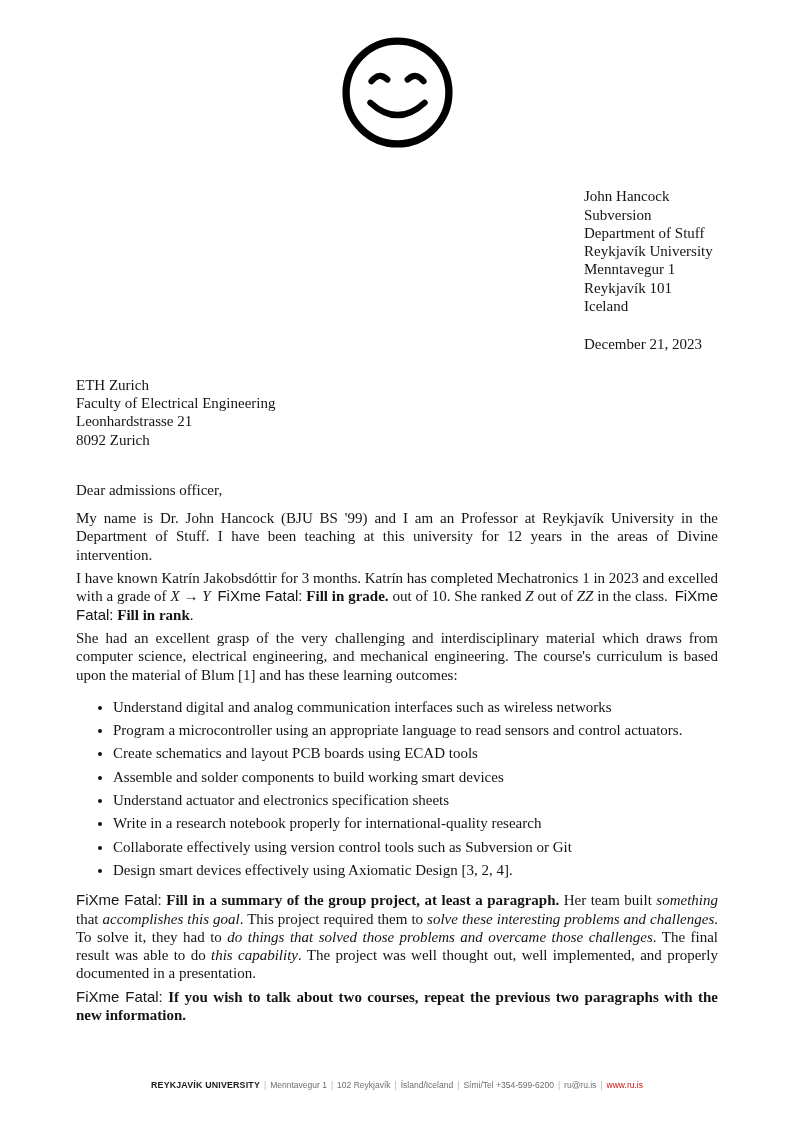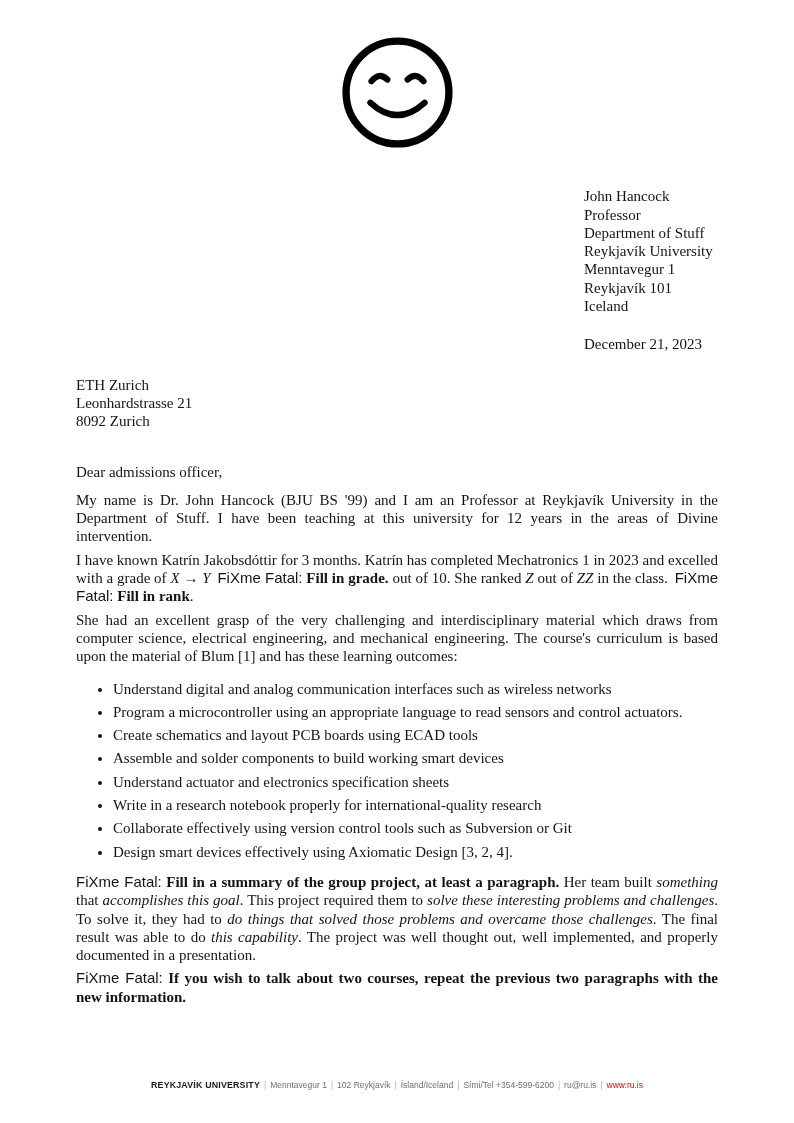--- a/index.html
+++ b/index.html
@@ -63,32 +63,33 @@
           <circle cx="50" cy="50" r="45.5" fill="none" stroke="#000000" stroke-width="6.5"></circle>
           <path d="M 27 40 Q 33.5 31.5 41 38.5" fill="none" stroke="#000000" stroke-width="5.5" stroke-linecap="round"></path>
           <path d="M 59 38.5 Q 66.5 31.5 73 40" fill="none" stroke="#000000" stroke-width="5.5" stroke-linecap="round"></path>
           <path d="M 26 59 Q 50 81 74 59" fill="none" stroke="#000000" stroke-width="5.5" stroke-linecap="round"></path>
         </svg>
       </span>
     </div>
 
     <div class="sender">
       <div>John Hancock</div>
-      <div>Professor</div>
+      <div>Subversion</div>
       <div>Department of Stuff</div>
       <div>Reykjavík University</div>
       <div>Menntavegur 1</div>
       <div>Reykjavík 101</div>
       <div>Iceland</div>
     </div>
 
     <div class="date-line">December 21, 2023</div>
 
     <div class="recipient">
       <div>ETH Zurich</div>
+      <div>Faculty of Electrical Engineering</div>
       <div>Leonhardstrasse 21</div>
       <div>8092 Zurich</div>
     </div>
 
     <div class="salutation">Dear admissions officer,</div>
 
     <p class="body-par first-par"><span class="seg-plain">My name is Dr. John Hancock (BJU BS '99) and I am an Professor at Reykjavík University in the Department of Stuff. I have been teaching at this university for 12 years in the areas of Divine intervention.</span></p>
 
     <p class="body-par"><span class="seg-plain">I have known Katrín Jakobsdóttir for 3 months. Katrín has completed Mechatronics 1 in 2023 and excelled with a grade of </span><span class="seg-m">X</span><span class="seg-plain"> → </span><span class="seg-m">Y</span><span class="seg-plain"> </span><span class="seg-fxl">FiXme Fatal:</span><span class="seg-fxt"> Fill in grade.</span><span class="seg-plain"> out of 10. She ranked </span><span class="seg-m">Z</span><span class="seg-plain"> out of </span><span class="seg-m">ZZ</span><span class="seg-plain"> in the class. </span><span class="seg-fxl">FiXme Fatal:</span><span class="seg-fxt"> Fill in rank</span><span class="seg-plain">.</span></p>
 

